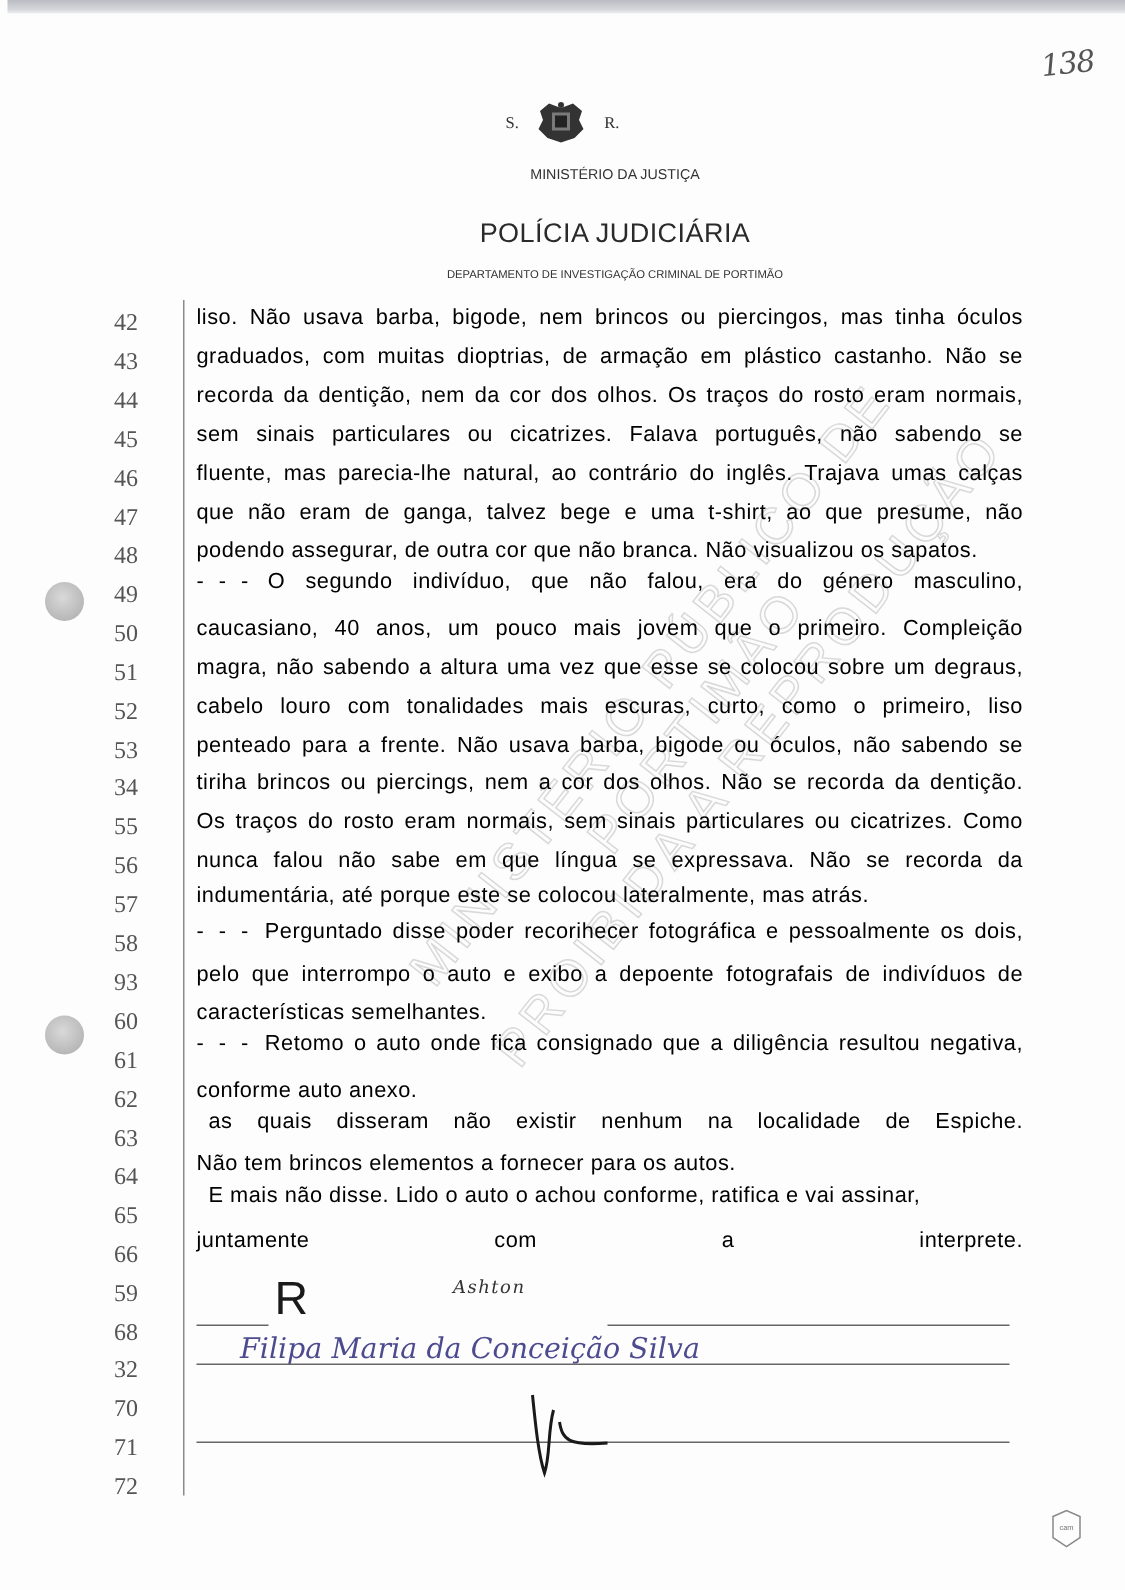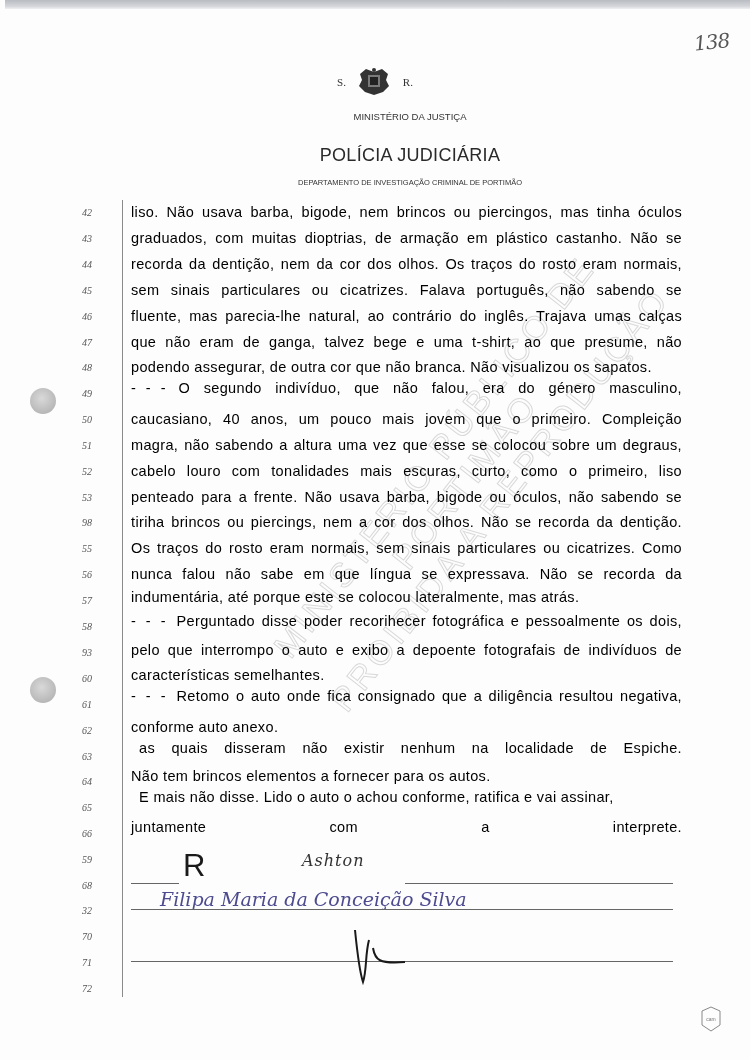--- a/index.html
+++ b/index.html
@@ -40,22 +40,22 @@
     .dept {
       position: absolute; top: 178px; left: 0; width: 820px; text-align: center;
       font-size: 7.5px; color: #333;
     }
     .margin-rule {
       position: absolute; left: 122px; top: 200px; height: 797px; width: 1px;
       background: #8a8a8a;
     }
     .line-no {
       position: absolute; left: 62px; width: 30px; text-align: right;
-      font-family: "Liberation Serif", serif; font-style: italic;
-      font-size: 10px; color: #555;
+      font-family: "Liberation Serif", serif; 
+      font-size: 16px; color: #555;
     }
     .text-line {
       position: absolute; left: 131px; width: 551px;
       font-size: 14.5px; color: #000000; white-space: nowrap;
       text-align: justify; text-align-last: justify; letter-spacing: 0.35px;
     }
     .text-line.left { text-align-last: left; }
     .dash { letter-spacing: 3px; }
     .sig-line {
       position: absolute; height: 1px; background: #666;
@@ -123,21 +123,21 @@
 <div class="line-no" style="top:259px">44</div>
 <div class="line-no" style="top:285px">45</div>
 <div class="line-no" style="top:311px">46</div>
 <div class="line-no" style="top:337px">47</div>
 <div class="line-no" style="top:362px">48</div>
 <div class="line-no" style="top:388px">49</div>
 <div class="line-no" style="top:414px">50</div>
 <div class="line-no" style="top:440px">51</div>
 <div class="line-no" style="top:466px">52</div>
 <div class="line-no" style="top:492px">53</div>
-<div class="line-no" style="top:517px">98</div>
+<div class="line-no" style="top:517px">34</div>
 <div class="line-no" style="top:543px">55</div>
 <div class="line-no" style="top:569px">56</div>
 <div class="line-no" style="top:595px">57</div>
 <div class="line-no" style="top:621px">58</div>
 <div class="line-no" style="top:647px">93</div>
 <div class="line-no" style="top:673px">60</div>
 <div class="line-no" style="top:699px">61</div>
 <div class="line-no" style="top:725px">62</div>
 <div class="line-no" style="top:751px">63</div>
 <div class="line-no" style="top:776px">64</div>
@@ -187,21 +187,21 @@
 <div class="text-line left" style="top:768px">Não tem brincos elementos a fornecer para os autos.</div>
 <div class="text-line left" style="top:789px; display:flex;">
   <span class="dash"></span>
   <span style="margin-left:8px;">E mais não disse. Lido o auto o achou conforme, ratifica e vai assinar,</span>
 </div>
 <div class="text-line" style="top:819px">juntamente com a interprete.</div>
 <div class="text-line left" style="top:843px"></div>
 
 <div class="sig-line" style="left:131px; top:883px; width:48px;"></div>
 <div class="hand" style="left:183px; top:848px; font-family:'Liberation Sans',sans-serif; font-style:normal; font-size:31px; color:#1a1a1a;">R</div>
-<div class="hand" style="left:302px; top:851px; font-size:16px; color:#333; letter-spacing:1px;">Ashton</div>
+<div class="hand" style="left:302px; top:851px; font-size:12px; color:#333; letter-spacing:1px;">Ashton</div>
 <div class="sig-line" style="left:405px; top:883px; width:268px;"></div>
 <div class="hand" style="left:160px; top:888px; font-size:19px; color:#4d4b8f;">Filipa Maria da Conceição Silva</div>
 <div class="sig-line" style="left:131px; top:909px; width:542px;"></div>
 
 <div class="text-line" style="top:923px; font-family:'DejaVu Sans',sans-serif; font-size:13.5px; letter-spacing:0; text-align-last:left;"></div>
 
 <div class="sig-line" style="left:131px; top:961px; width:542px;"></div>
 <svg style="position:absolute; left:345px; top:920px;" width="70" height="70" viewBox="0 0 70 70">
   <path d="M10 10 C 12 30, 14 50, 18 62 C 22 50, 20 35, 24 20" stroke="#1a1a1a" stroke-width="2" fill="none"></path>
   <path d="M28 28 C 30 40, 34 44, 60 42" stroke="#1a1a1a" stroke-width="2" fill="none"></path>

